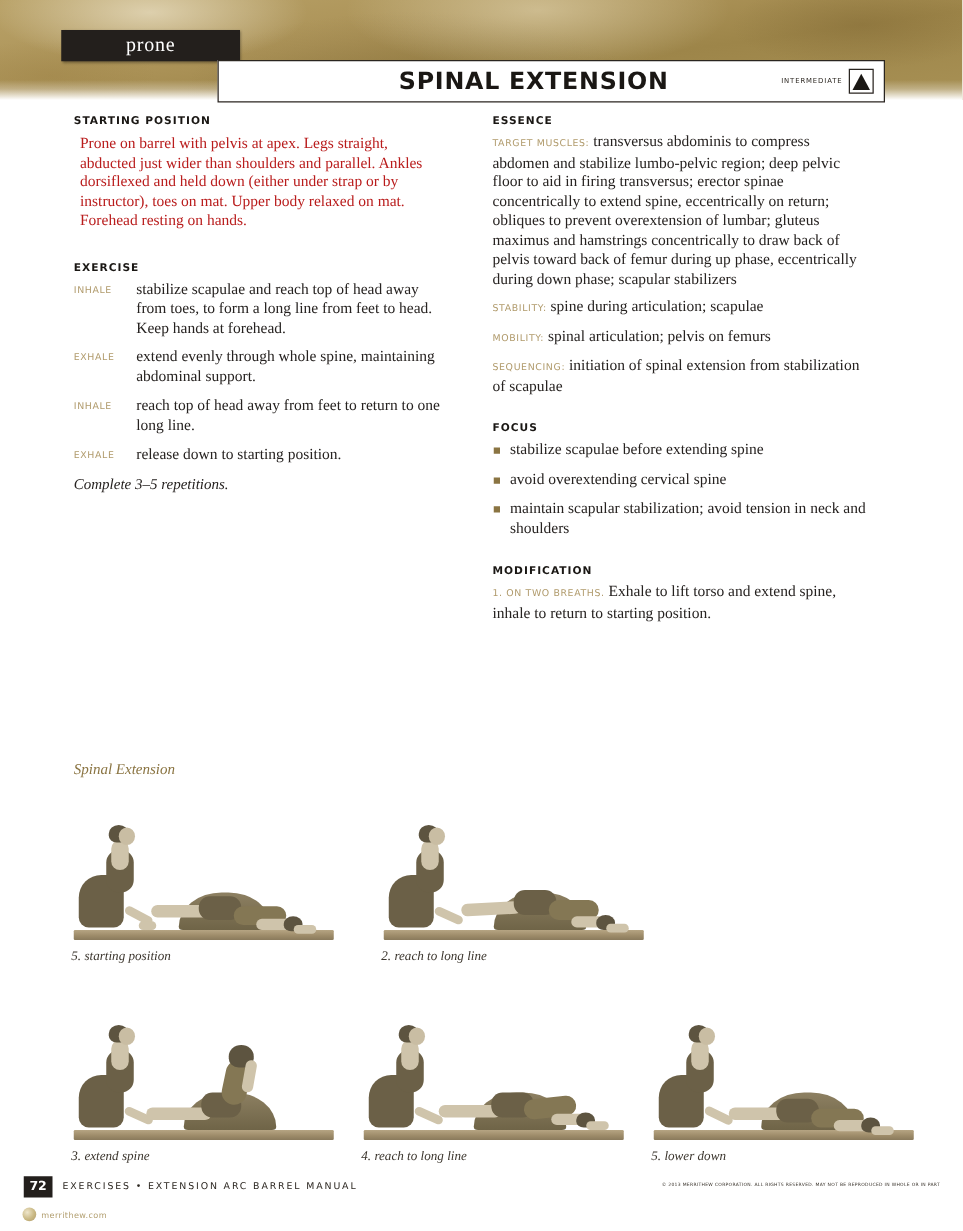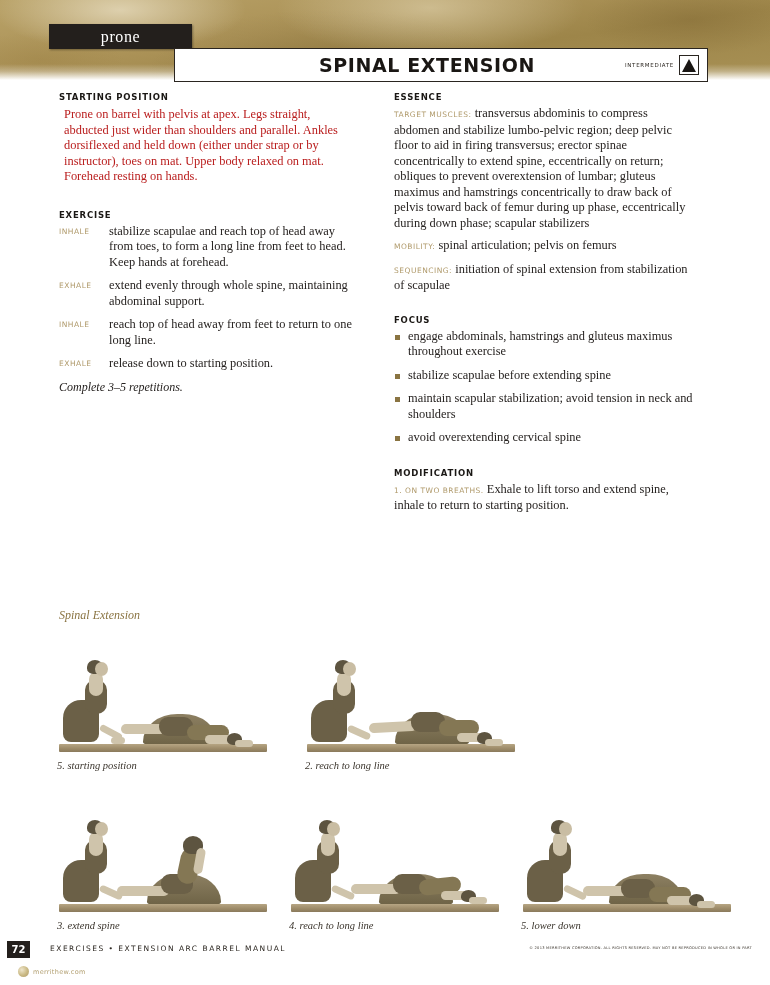--- a/index.html
+++ b/index.html
@@ -279,21 +279,21 @@
   .hair { border-radius: 50% 50% 40% 40%; background: #5d5440; }
 
   
   .footer {
     position: absolute;
     left: 0; top: 938px;
     width: 770px; height: 47px;
   }
   .pagenum {
     position: absolute;
-    left: 7px; top: 3px;
+    left: 19px; top: 3px;
     width: 23px; height: 17px;
     background: #231f1c;
     color: #ffffff;
     font-family: "DejaVu Sans", sans-serif;
     font-weight: bold;
     font-size: 10px;
     display: flex; align-items: center; justify-content: center;
   }
   .footer-title {
     position: absolute;
@@ -388,49 +388,49 @@
   <div class="col-right">
 
     <section>
       <h2 class="sec">ESSENCE</h2>
 
       <div class="essence-item">
         <span class="tag">TARGET MUSCLES:</span>
         <span>transversus abdominis to compress abdomen and stabilize lumbo-pelvic region; deep pelvic floor to aid in firing transversus; erector spinae concentrically to extend spine, eccentrically on return; obliques to prevent overextension of lumbar; gluteus maximus and hamstrings concentrically to draw back of pelvis toward back of femur during up phase, eccentrically during down phase; scapular stabilizers</span>
       </div>
       <div class="essence-item">
+        <span class="tag">STABILITY:</span>
+        <span>spine during articulation; scapulae</span>
+      </div>
+      <div class="essence-item">
         <span class="tag">MOBILITY:</span>
         <span>spinal articulation; pelvis on femurs</span>
       </div>
       <div class="essence-item">
         <span class="tag">SEQUENCING:</span>
         <span>initiation of spinal extension from stabilization of scapulae</span>
       </div>
     </section>
 
     <div class="gap-md"></div>
 
     <section>
       <h2 class="sec">FOCUS</h2>
       <ul class="focus-list">
-        <li>
-          <span class="bullet-sq"></span>
-          <span class="focus-text">engage abdominals, hamstrings and gluteus maximus throughout exercise</span>
-        </li>
         <li>
           <span class="bullet-sq"></span>
           <span class="focus-text">stabilize scapulae before extending spine</span>
         </li>
         <li>
           <span class="bullet-sq"></span>
-          <span class="focus-text">maintain scapular stabilization; avoid tension in neck and shoulders</span>
+          <span class="focus-text">avoid overextending cervical spine</span>
         </li>
         <li>
           <span class="bullet-sq"></span>
-          <span class="focus-text">avoid overextending cervical spine</span>
+          <span class="focus-text">maintain scapular stabilization; avoid tension in neck and shoulders</span>
         </li>
       </ul>
     </section>
 
     <div class="gap-md"></div>
 
     <section>
       <h2 class="sec">MODIFICATION</h2>
       <div class="mod-text">
         <span class="tag">1. ON TWO BREATHS.</span><span> Exhale to lift torso and extend spine, inhale to return to starting position.</span>

